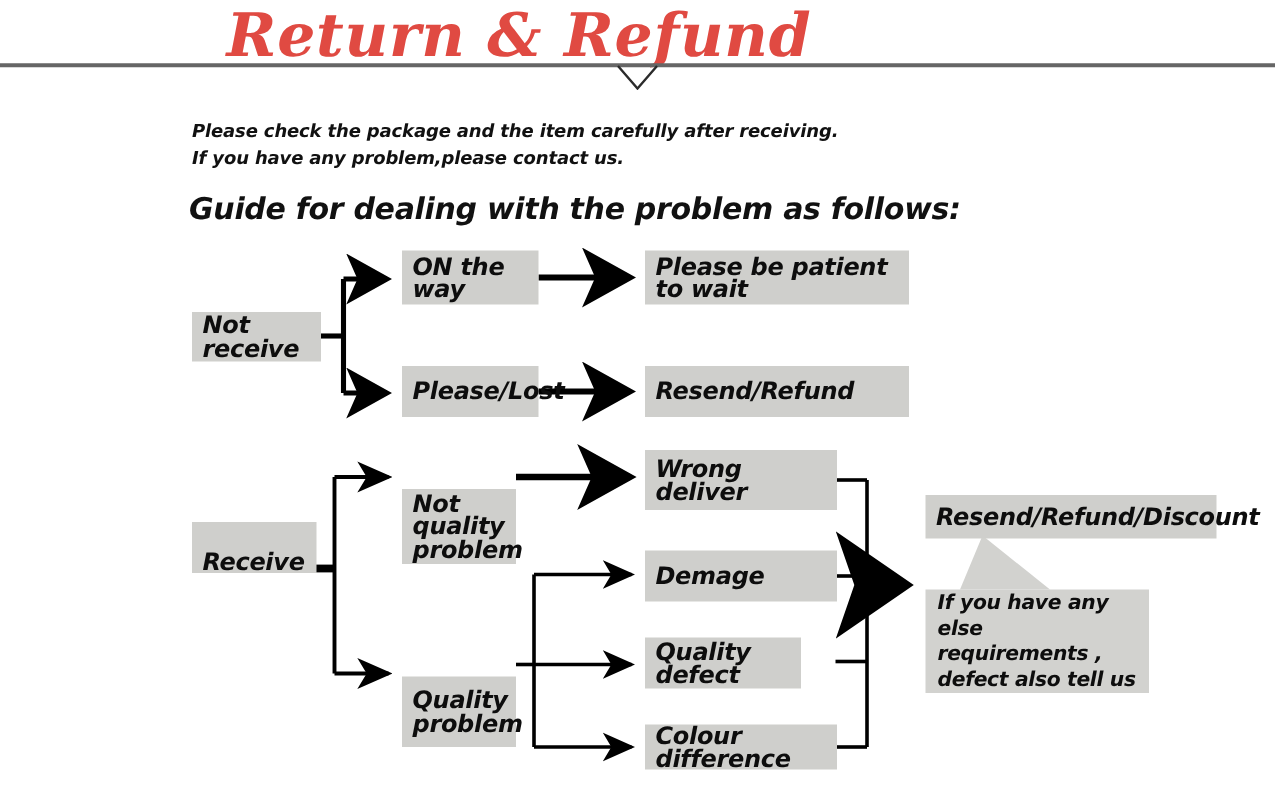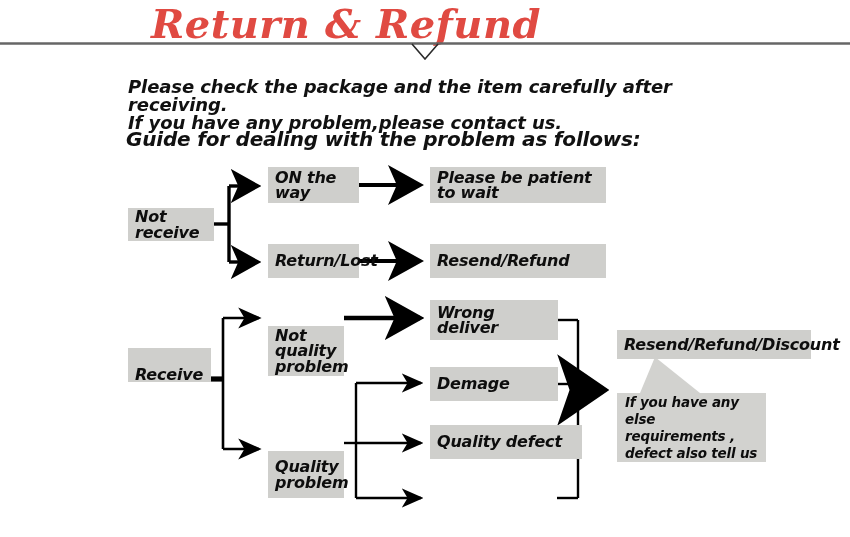--- a/index.html
+++ b/index.html
@@ -43,21 +43,21 @@
   }
 
   
   .intro {
     position: absolute;
     left: 128px; top: 78px;
     width: 620px;
     color: #111111;
     font-weight: 700;
     font-style: italic;
-    font-size: 18px;
+    font-size: 12px;
     line-height: 18px;
     letter-spacing: -0.1px;
     white-space: pre-line;
   }
 
   .guide-head {
     position: absolute;
     left: 126px; top: 128px;
     color: #111111;
     font-weight: 700;
@@ -177,21 +177,21 @@
 
   <div class="node" style="left:268px; top:167px; width:91px; height:36px;">
     <span>ON the way</span>
   </div>
 
   <div class="node" style="left:430px; top:167px; width:176px; height:36px;">
     <span>Please be patient to wait</span>
   </div>
 
   <div class="node" style="left:268px; top:244px; width:91px; height:34px;">
-    <span>Return/Lost</span>
+    <span>Please/Lost</span>
   </div>
 
   <div class="node" style="left:430px; top:244px; width:176px; height:34px;">
     <span>Resend/Refund</span>
   </div>
 
   <div class="node" style="left:128px; top:348px; width:83px; height:34px;align-items:flex-end;">
     <span>Receive</span>
   </div>
 
@@ -207,24 +207,27 @@
   </div>
 
   <div class="node" style="left:430px; top:300px; width:128px; height:40px;">
     <span>Wrong deliver</span>
   </div>
 
   <div class="node" style="left:430px; top:367px; width:128px; height:34px;">
     <span>Demage</span>
   </div>
 
-  <div class="node" style="left:430px; top:425px; width:152px; height:34px;">
+  <div class="node" style="left:430px; top:425px; width:104px; height:34px;">
     <span>Quality defect</span>
   </div>
 
+  <div class="node" style="left:430px; top:483px; width:128px; height:30px;">
+    <span>Colour difference</span>
+  </div>
 
   <div class="node" style="left:617px; top:330px; width:194px; height:29px;">
     <span>Resend/Refund/Discount</span>
   </div>
 
   <div class="note-box" style="left:617px; top:393px; width:149px; height:69px;">
     <span>If you have any else
  requirements ,
 defect also tell us</span>
   </div>

